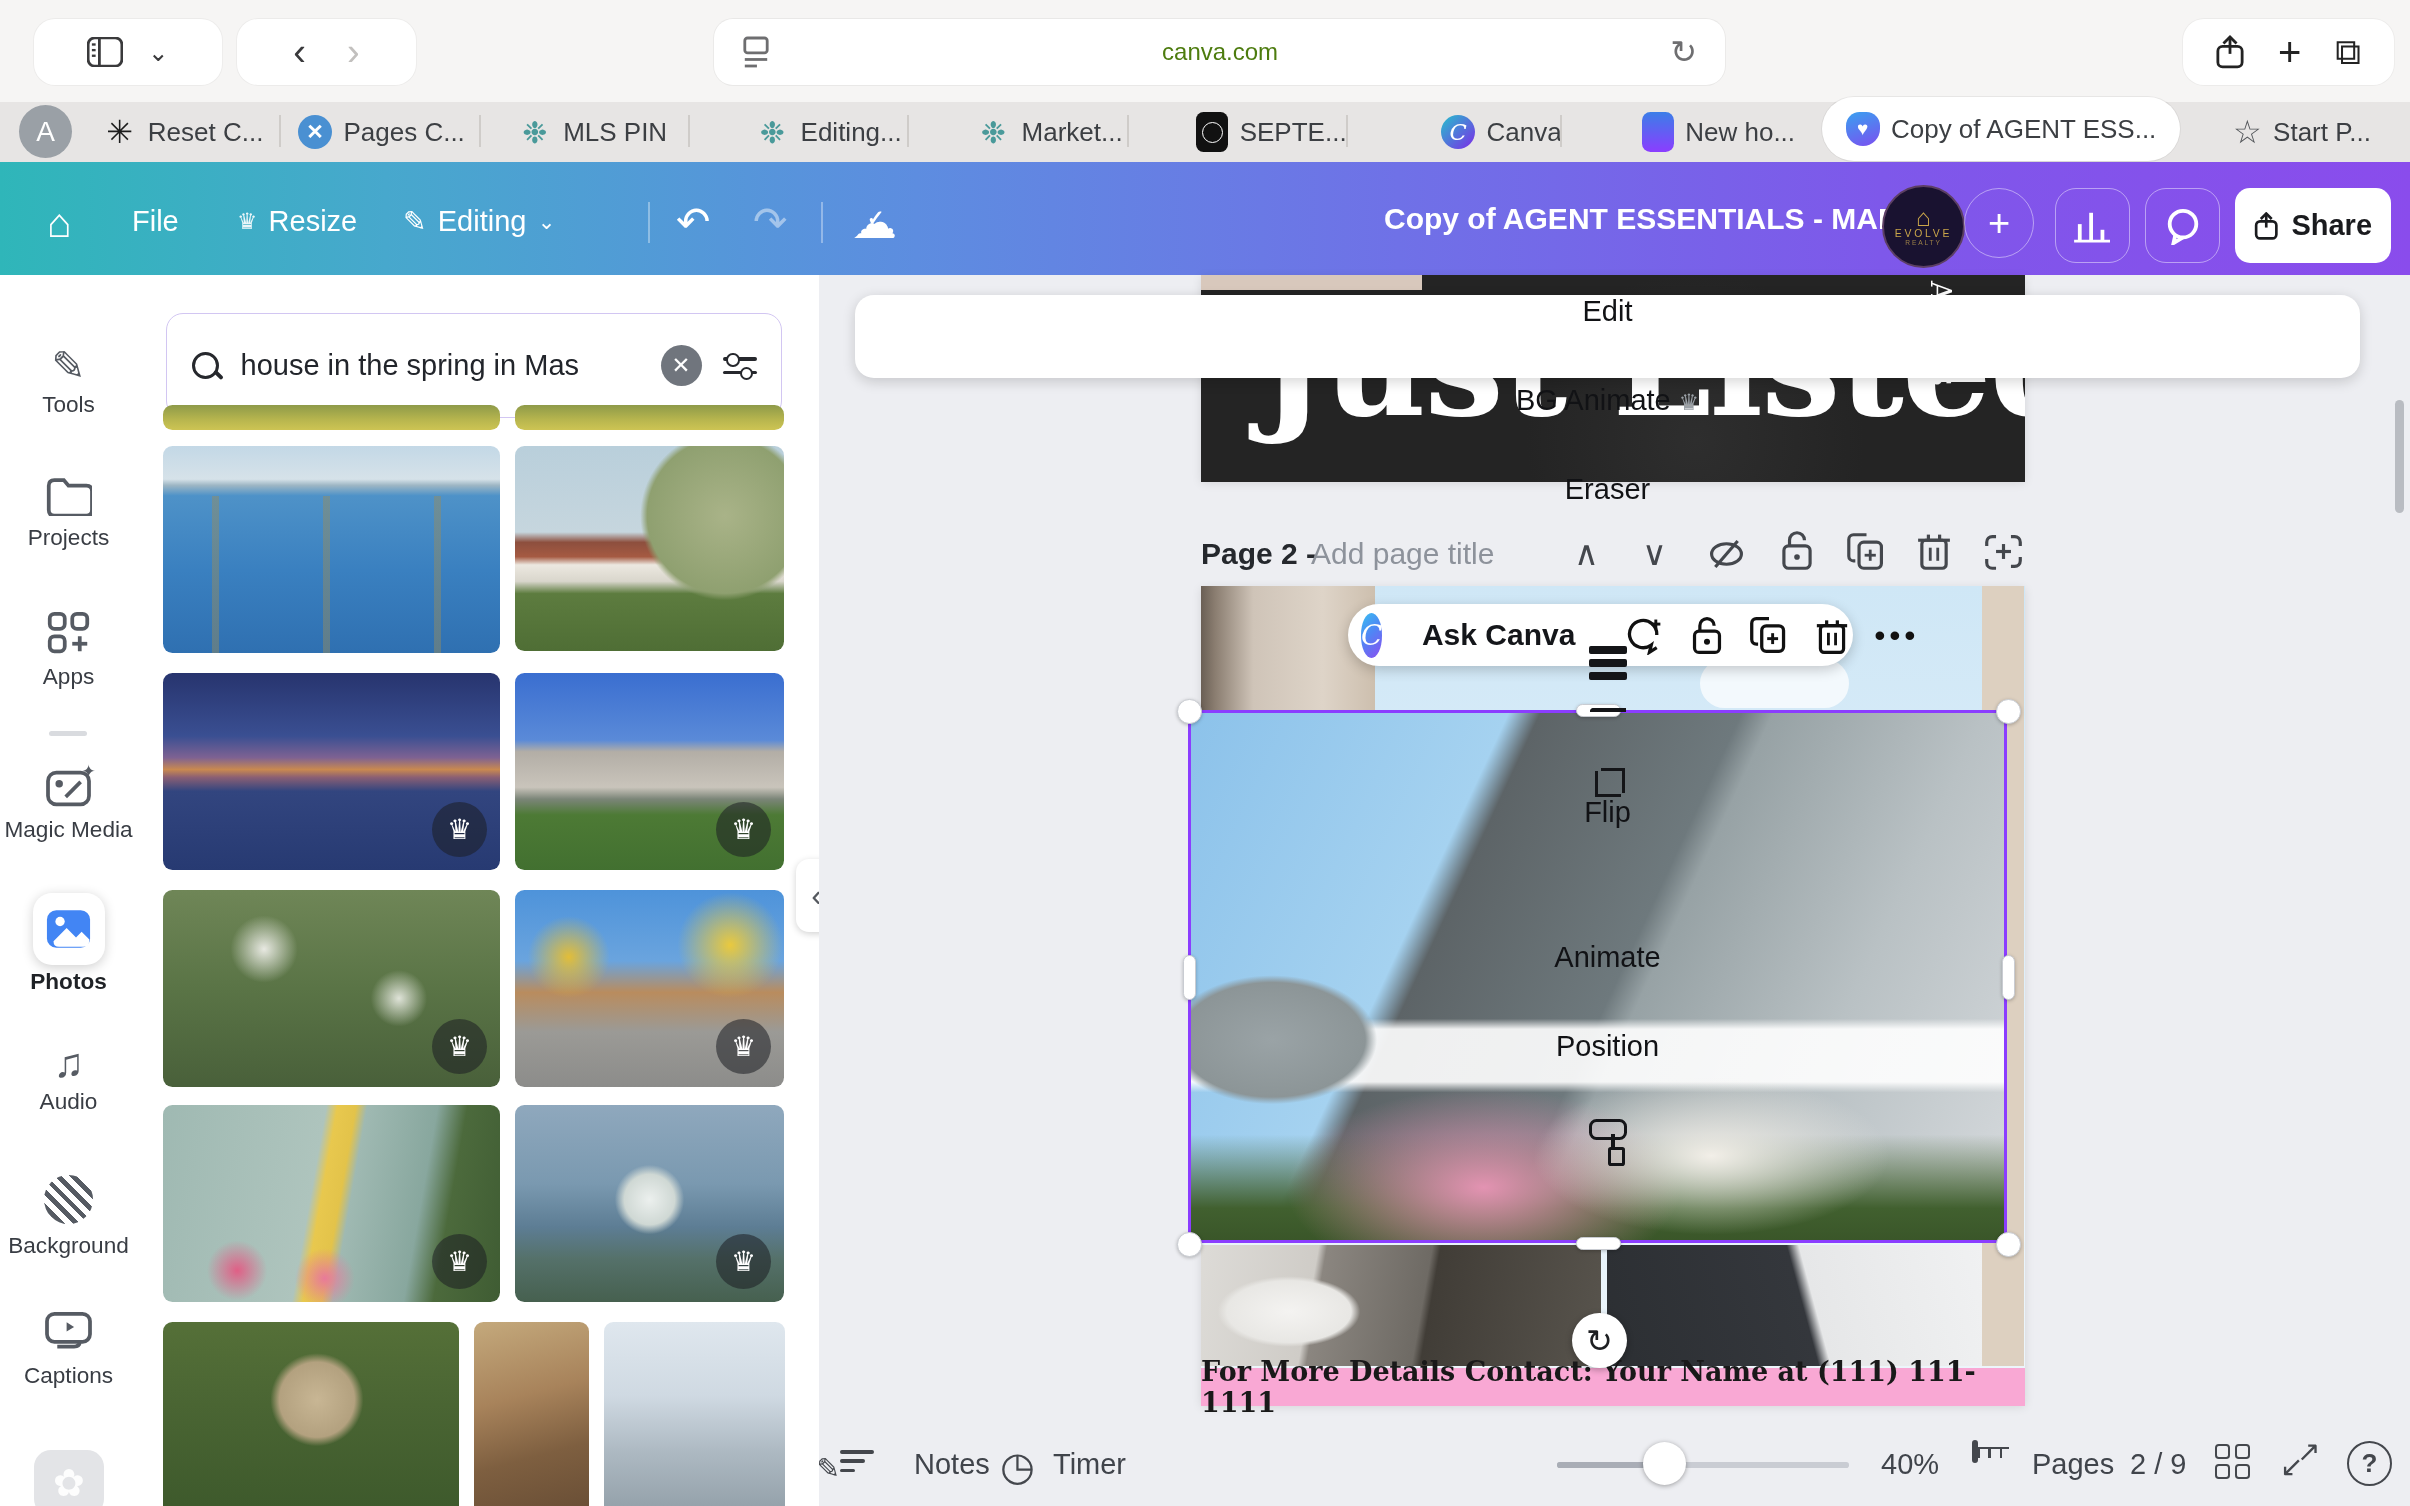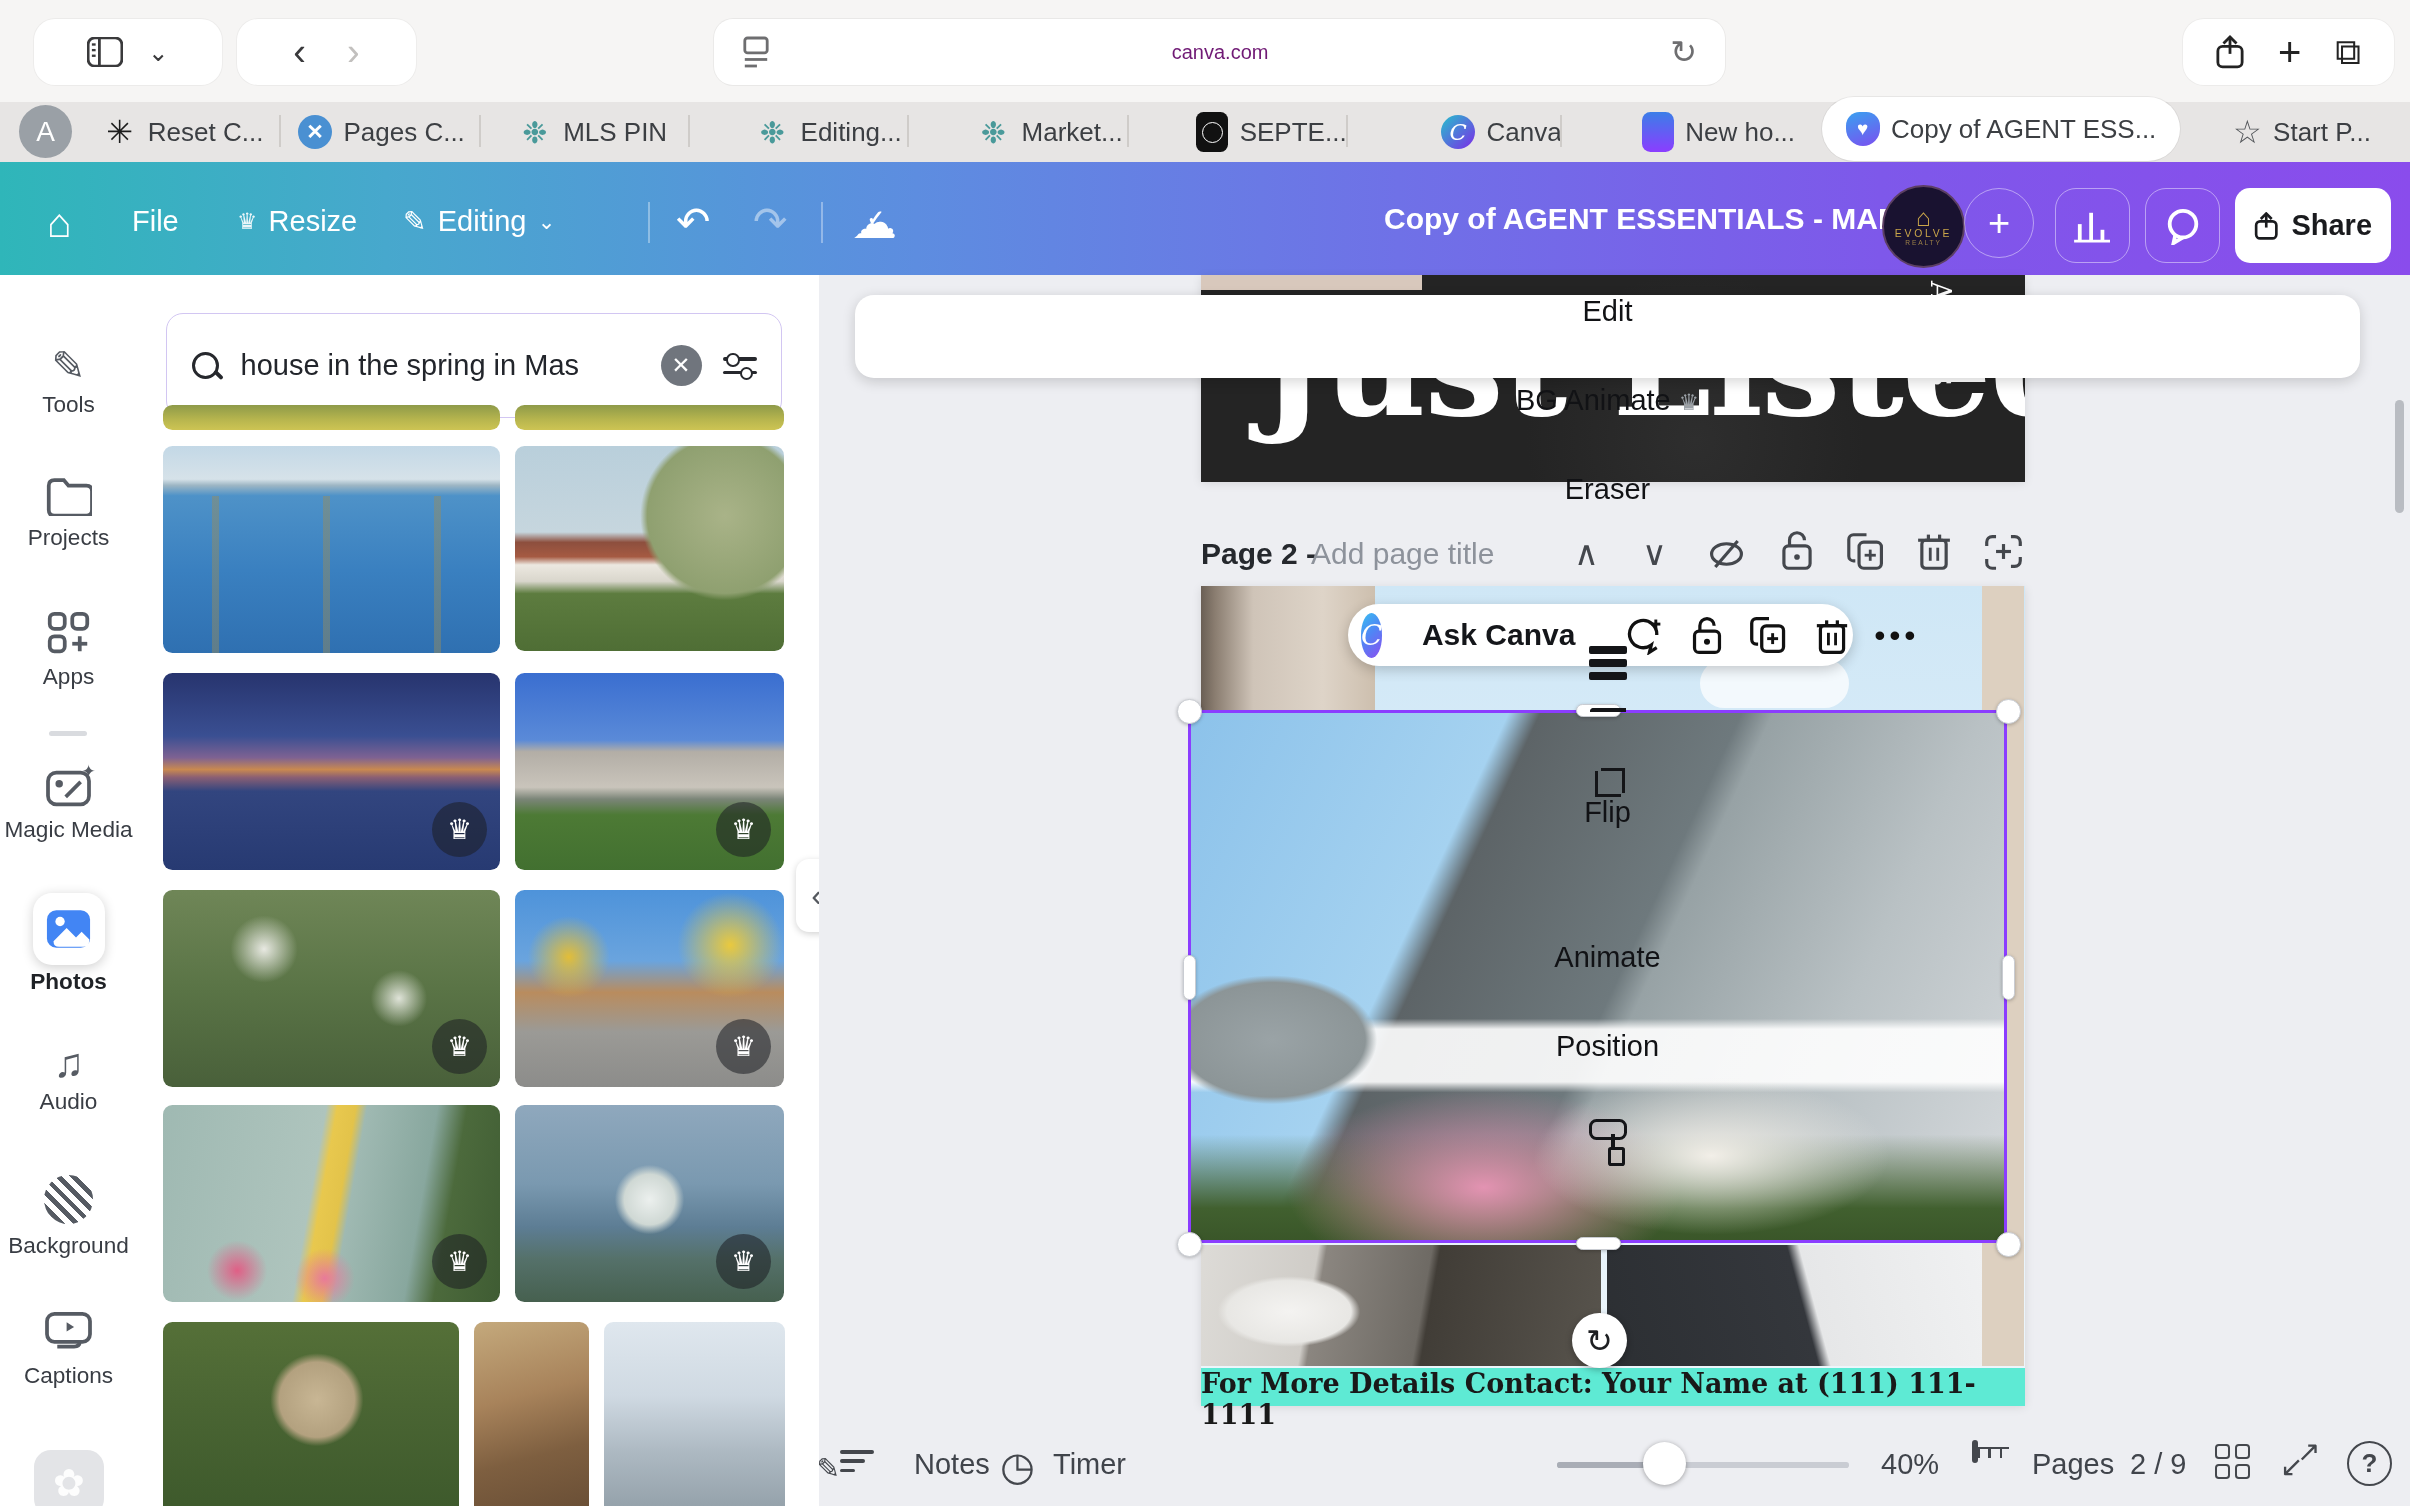--- a/index.html
+++ b/index.html
@@ -5,21 +5,21 @@
   html,body{margin:0;padding:0;background:#e9eaee;font-family:"Liberation Sans",sans-serif;}
   .screen{position:relative;width:2411px;height:1507px;overflow:hidden;background:#edeef2;}
   .abs{position:absolute;}
   .flex{display:flex;align-items:center;}
   
   .chrome-top{left:0;top:0;width:2411px;height:102px;background:#f6f5f4;}
   .pill{background:#ffffff;border-radius:21px;box-shadow:0 0 0 0.9px rgba(0,0,0,0.04);}
   .nav-glyph{font-size:38px;color:#3a3a3c;}
   .nav-glyph.dis{color:#c2c0be;}
   .urlbar{left:714px;top:19px;width:1011px;height:66px;border-radius:19px;background:#ffffff;box-shadow:0 0 0 0.9px rgba(0,0,0,0.05);}
-  .url-text{font-size:20px;color:#701a75;}
+  .url-text{font-size:24px;color:#4d7c0f;}
   .tabstrip{left:0;top:102px;width:2411px;height:60px;background:#e7e5e4;}
   .tab{height:60px;display:flex;align-items:center;justify-content:center;gap:11.3px;}
   .tab-label{font-size:26px;color:#3c3f43;white-space:nowrap;}
   .tab-div{width:1.9px;height:32px;background:#cfccc9;}
   .tab-active{position:absolute;left:1822px;top:97px;width:358px;height:64px;background:#ffffff;border-radius:32px;box-shadow:0 0 0 0.9px rgba(0,0,0,0.06);display:flex;align-items:center;justify-content:center;gap:11.3px;}
   .fav{width:34px;height:34px;border-radius:50%;display:inline-flex;align-items:center;justify-content:center;flex:0 0 auto;}
   
   .canvabar{left:0;top:162px;width:2411px;height:113px;background:linear-gradient(90deg,#2fb6b9 0%,#47a8cd 16%,#5d8de0 38%,#6f71e7 58%,#7e58ea 78%,#8a4cec 100%);}
   .cb-item{color:#ffffff;font-size:29px;display:inline-flex;align-items:center;gap:11.3px;}
   .cb-div{width:1.9px;height:41px;background:rgba(255,255,255,0.35);}
@@ -77,21 +77,21 @@
       linear-gradient(180deg,rgba(0,0,0,0) 58%,rgba(255,255,255,0.9) 60%,rgba(255,255,255,0.9) 70%,rgba(0,0,0,0) 72%),
       linear-gradient(180deg,rgba(0,0,0,0) 80%,#41602f 94%,#3a5629 100%),
       linear-gradient(115deg,#8cc2ea 0%,#a5d2f0 30%,#5d6467 33%,#6e797d 52%,#97a2a5 55%,#b9c1c4 75%,#d6dadd 100%);}
   .handle{position:absolute;background:#ffffff;border:1.9px solid #c9ccd2;box-shadow:0 0.9px 3.8px rgba(0,0,0,0.25);z-index:7;}
   .h-circle{width:22.6px;height:22.6px;border-radius:50%;}
   .h-barv{width:11.3px;height:43px;border-radius:6.6px;}
   .h-barh{width:43px;height:11.3px;border-radius:6.6px;}
   .bath-l{left:1201px;top:1245px;width:400px;height:121px;background:radial-gradient(ellipse 113px 56px at 22% 55%,#f4f3f1 0%,#e8e7e4 55%,rgba(0,0,0,0) 63%),linear-gradient(100deg,#dddbd7 0%,#cfccc7 28%,#8b8680 30%,#6e6a64 55%,#413d37 57%,#58544d 100%);}
   .bath-r{left:1607px;top:1245px;width:375px;height:121px;background:linear-gradient(75deg,#2c2f33 0%,#34373c 52%,#e6e7e8 55%,#f0f1f2 100%),#eceff1;}
   .beige-strip{left:1982px;top:586px;width:42px;height:780px;background:#ddd0c0;}
-  .caption-bar{left:1201px;top:1368px;width:824px;height:38px;background:#5eead4;display:flex;align-items:flex-start;justify-content:center;z-index:5;}
+  .caption-bar{left:1201px;top:1368px;width:824px;height:38px;background:#f9a8d4;display:flex;align-items:center;justify-content:center;z-index:5;}
   .caption-text{font-family:"DejaVu Serif",serif;font-weight:bold;font-size:27px;color:#191919;}
   .rotate-handle{left:1572px;top:1313px;width:55px;height:55px;border-radius:50%;background:#ffffff;box-shadow:0 1.9px 7.5px rgba(0,0,0,0.3);display:flex;align-items:center;justify-content:center;font-size:32px;color:#1d1f22;z-index:6;}
   .ghostpill{left:1700px;top:659px;width:149px;height:49px;border-radius:24.5px;background:rgba(255,255,255,0.72);z-index:3;}
   .scrollbar{left:2395px;top:400px;width:9.4px;height:113px;border-radius:4.7px;background:#b9bcc2;}
   
   .bottombar{left:819px;top:1422px;width:1591px;height:85px;background:#edeef2;}
   .bb-label{font-size:29px;color:#40444b;}
   .slider-track{left:1557px;top:1462px;width:292px;height:5.6px;border-radius:2.8px;background:#c9ccd3;}
   .slider-track::before{content:"";position:absolute;left:0;top:0;width:107px;height:5.6px;border-radius:2.8px;background:#a9adb6;}
   .slider-knob{left:1643px;top:1442px;width:43px;height:43px;border-radius:50%;background:#ffffff;box-shadow:0 0.9px 5.6px rgba(0,0,0,0.35);}

